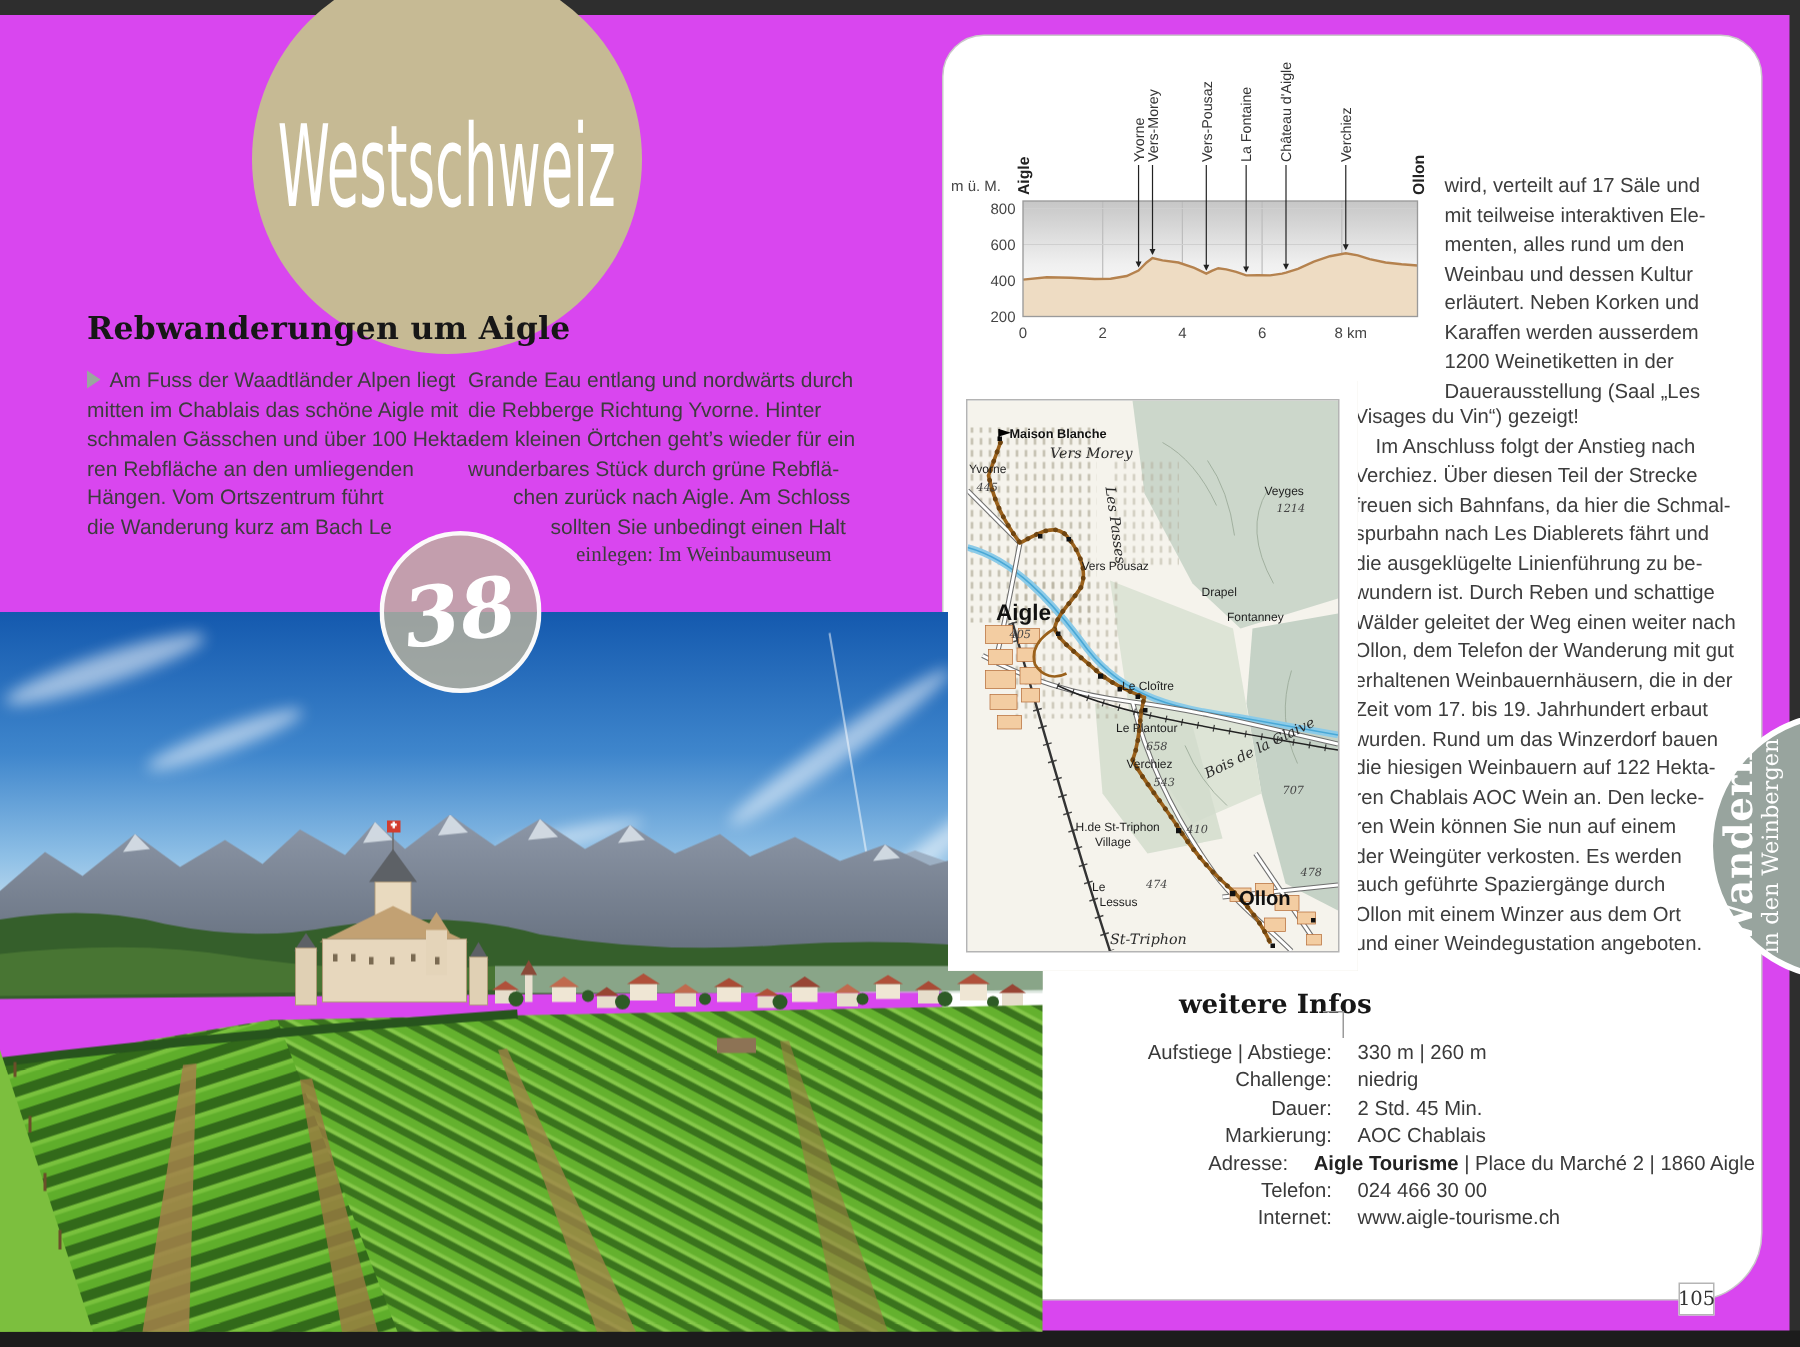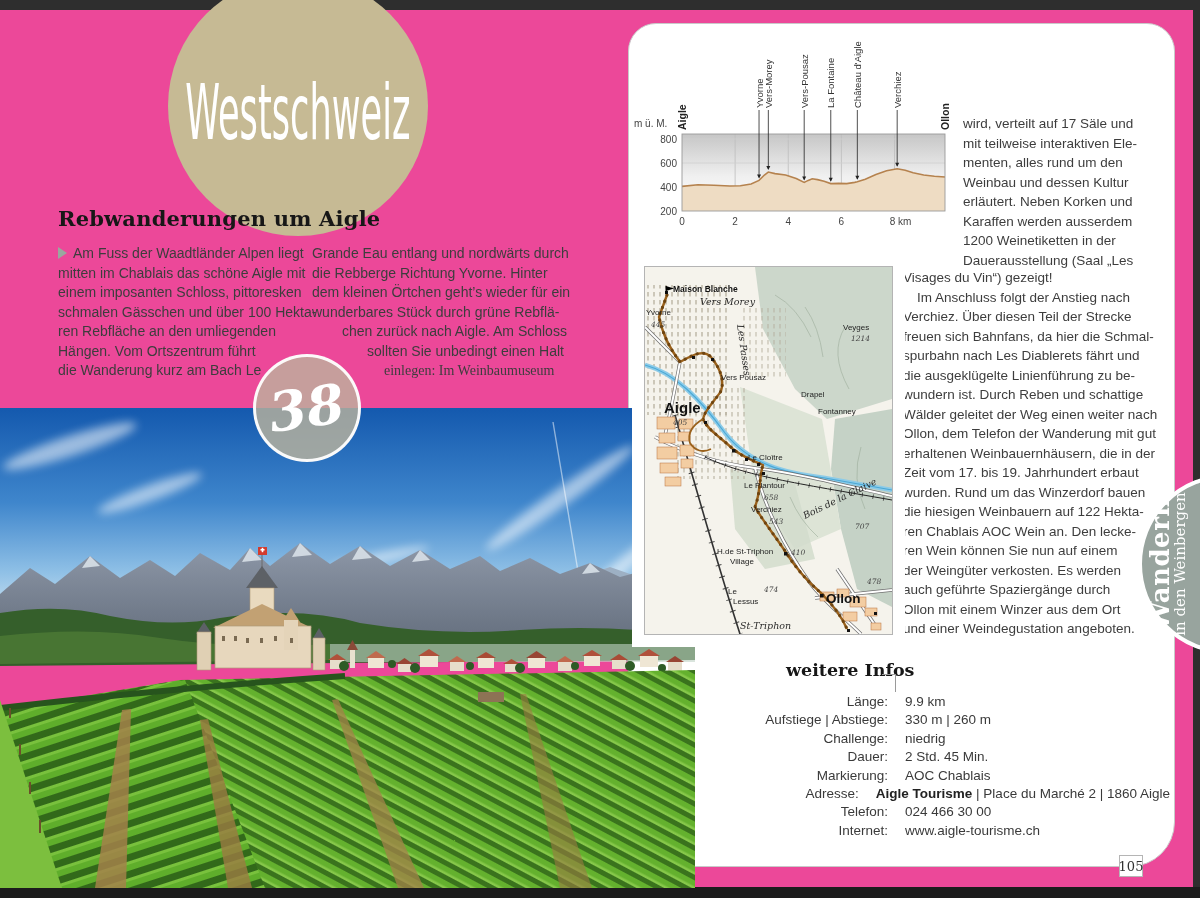--- a/index.html
+++ b/index.html
@@ -1,16 +1,16 @@
 <!DOCTYPE html>
 <html><head>
 <meta charset="utf-8">
 <style>
   html,body{margin:0;padding:0;background:#555;}
-  .page{position:relative;width:1200px;height:898px;background:#ec4899;overflow:hidden;
+  .page{position:relative;width:1200px;height:898px;background:#d946ef;overflow:hidden;
         font-family:"Liberation Sans",sans-serif;color:#3a3a3a;}
   .edge{position:absolute;background:#2e2e2e;}
   #edge-top{left:0;top:0;width:1200px;height:10px;}
   #edge-bottom{left:0;top:887px;width:1200px;height:11px;background:#1c1c1c;}
   #edge-right{left:1193px;top:0;width:7px;height:898px;}
 
   
   #ws-circle{position:absolute;left:168px;top:-24px;width:260px;height:260px;border-radius:50%;
              background:#c6ba94;display:flex;align-items:center;justify-content:center;}
   #ws-circle span{color:#fff;font-family:"DejaVu Sans",sans-serif;font-size:44px;font-weight:400;
@@ -98,21 +98,20 @@
   <div id="card"></div>
 
   <div id="ws-circle">
     <span>Westschweiz</span>
   </div>
 
   <div id="article-title">Rebwanderungen um Aigle</div>
   <div class="tcol" id="col1">
       <div class="tline"><span class="lead-arrow"></span>Am Fuss der Waadtländer Alpen liegt</div>
       <div class="tline">mitten im Chablais das schöne Aigle mit</div>
-      <div class="tline">einem imposanten Schloss, pittoresken</div>
       <div class="tline">schmalen Gässchen und über 100 Hekta-</div>
       <div class="tline">ren Rebfläche an den umliegenden</div>
       <div class="tline">Hängen. Vom Ortszentrum führt</div>
       <div class="tline">die Wanderung kurz am Bach Le</div>
     </div>
   <div class="tcol" id="col2">
       <div class="tline">Grande Eau entlang und nordwärts durch</div>
       <div class="tline">die Rebberge Richtung Yvorne. Hinter</div>
       <div class="tline">dem kleinen Örtchen geht’s wieder für ein</div>
       <div class="tline">wunderbares Stück durch grüne Rebflä-</div>
@@ -490,24 +489,20 @@
       <div class="tline">der Weingüter verkosten. Es werden</div>
       <div class="tline">auch geführte Spaziergänge durch</div>
       <div class="tline">Ollon mit einem Winzer aus dem Ort</div>
       <div class="tline">und einer Weindegustation angeboten.</div>
     </div>
 
   <div id="infos-heading">weitere Infos</div>
   <div id="infos-corner"></div>
   <div id="infos-rows">
       <div class="inforow">
-        <span class="lbl">Länge:</span>
-        <span class="val">9.9 km</span>
-      </div>
-      <div class="inforow">
         <span class="lbl">Aufstiege | Abstiege:</span>
         <span class="val">330 m | 260 m</span>
       </div>
       <div class="inforow">
         <span class="lbl">Challenge:</span>
         <span class="val">niedrig</span>
       </div>
       <div class="inforow">
         <span class="lbl">Dauer:</span>
         <span class="val">2 Std. 45 Min.</span>

